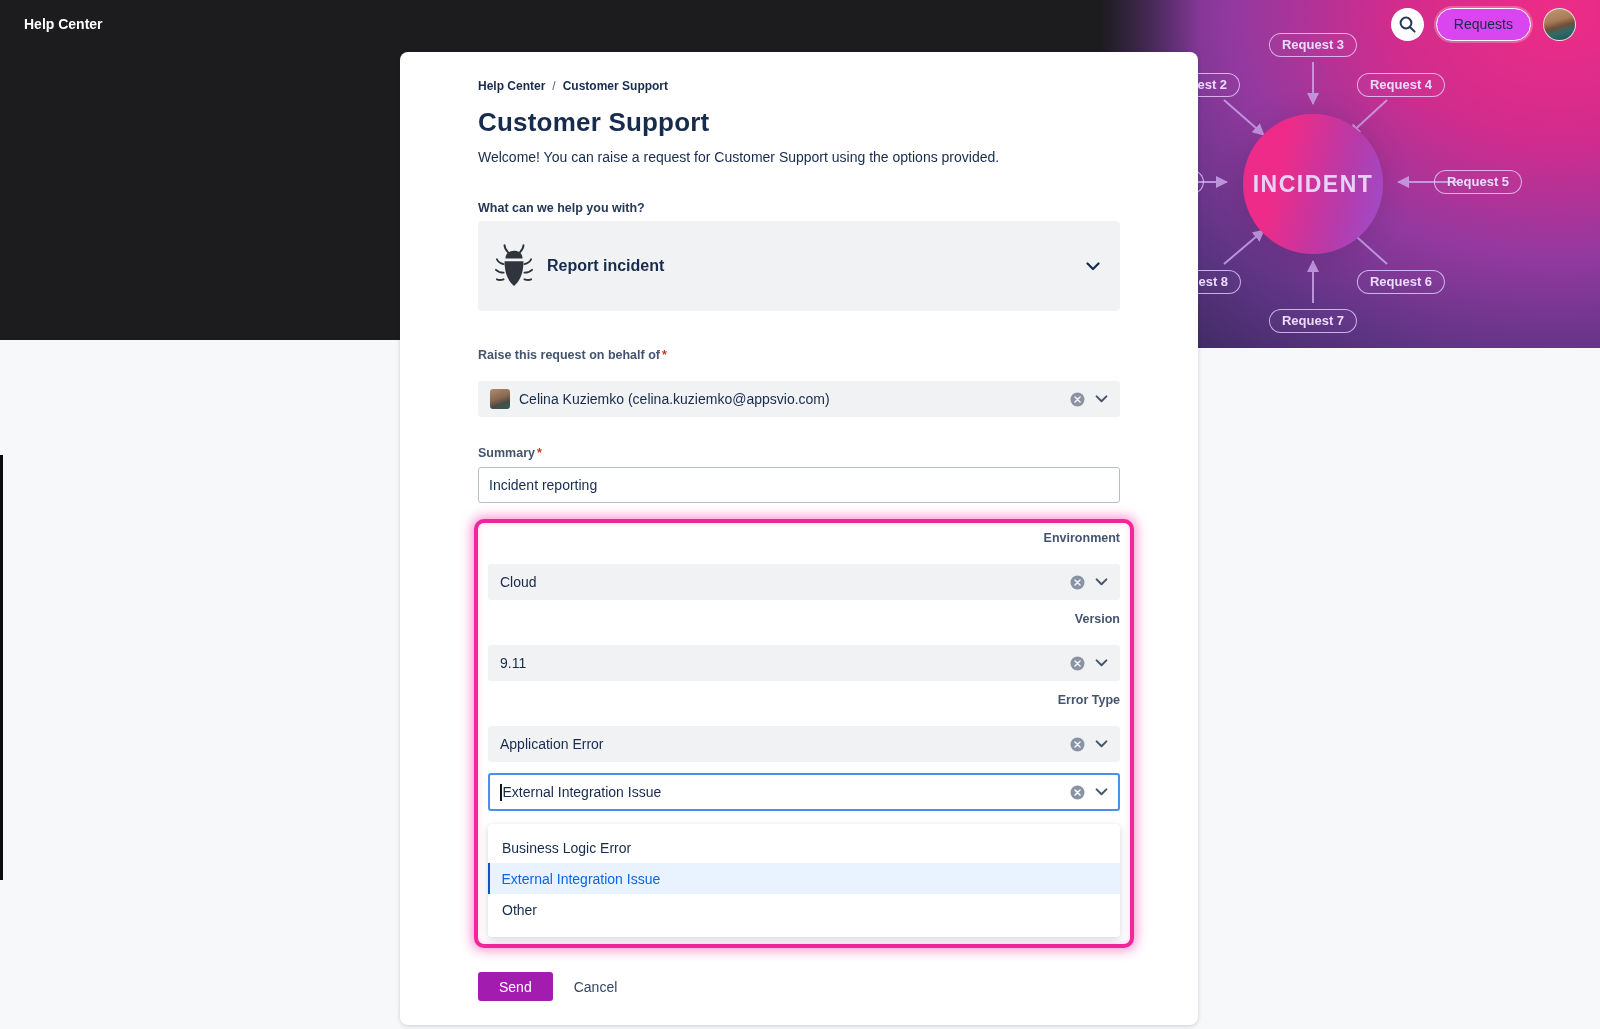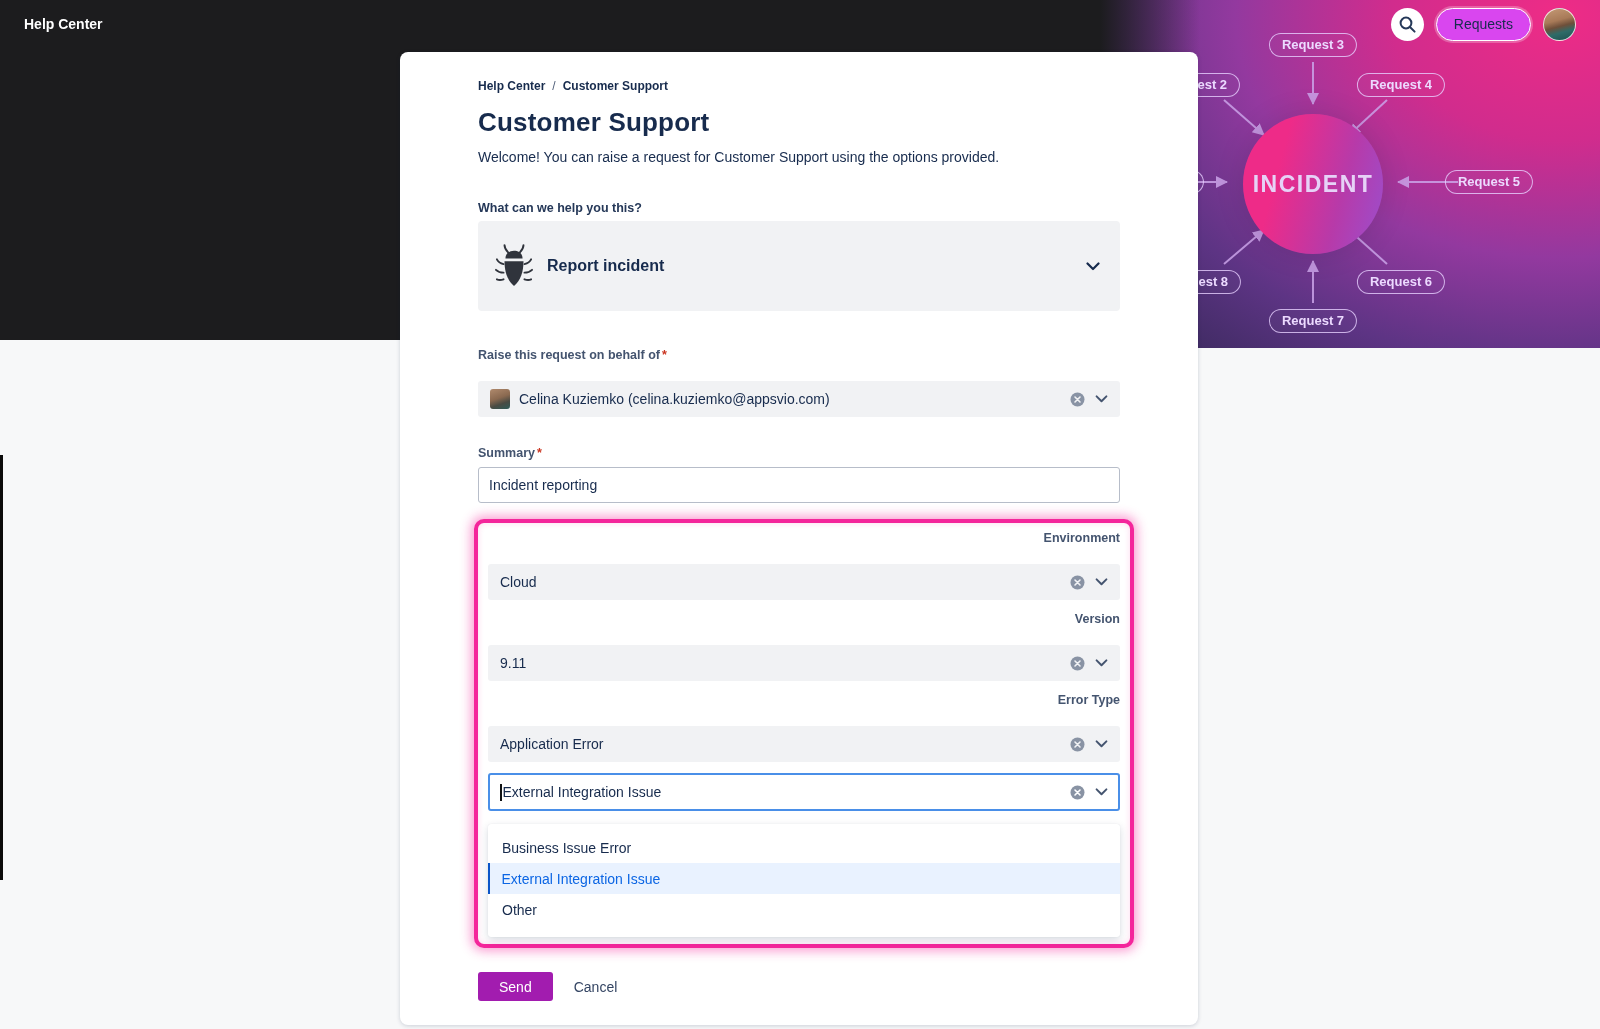--- a/index.html
+++ b/index.html
@@ -31,21 +31,21 @@
     color:#e6d2f7; font-weight:bold; font-size:23px; letter-spacing:1.5px;
   }
   .pill {
     position:absolute; transform:translate(-50%,-50%);
     border:1.5px solid rgba(231,209,255,.8); border-radius:13px;
     padding:3px 12px 4px; font-size:13px; font-weight:bold; color:#ecdaff;
     white-space:nowrap; background:rgba(255,255,255,.02);
   }
   .pill1{left:60px;  top:182px;} .pill2{left:96px;  top:85px;}
   .pill3{left:213px; top:45px;}  .pill4{left:301px; top:85px;}
-  .pill5{left:389px; top:182px;} .pill6{left:301px; top:282px;}
+  .pill5{left:378px; top:182px;} .pill6{left:301px; top:282px;}
   .pill7{left:213px; top:321px;} .pill8{left:97px;  top:282px;}
   .arrows { position:absolute; left:0; top:0; width:500px; height:348px; }
 
   
   .topbar {
     position:absolute; top:0; left:0; width:1600px; height:48px; z-index:30;
     display:flex; align-items:center; padding:0 24px;
   }
   .topbar-title { color:#ffffff; font-weight:bold; font-size:14px; }
   .topbar-right { margin-left:auto; display:flex; align-items:center; gap:12px; }
@@ -209,21 +209,21 @@
 
   <div class="breadcrumb">
     <a>Help Center</a>
     <span class="sep">/</span>
     <a>Customer Support</a>
   </div>
 
   <h1 class="page-title">Customer Support</h1>
   <div class="welcome">Welcome! You can raise a request for Customer Support using the options provided.</div>
 
-  <div class="field-label label-help">What can we help you this?</div>
+  <div class="field-label label-help">What can we help you with?</div>
   <div class="request-type">
     <svg width="38" height="46" viewBox="0 0 40 48">
       <g stroke="#30343c" stroke-width="2" fill="none" stroke-linecap="round">
         <path d="M14,10 C11,7 10,5 10,2"></path>
         <path d="M26,10 C29,7 30,5 30,2"></path>
         <path d="M7,22 C3,21 1,19 0,17" transform="translate(2,0)"></path>
         <path d="M7,30 C3,30 1,29 -1,27" transform="translate(2,1)"></path>
         <path d="M7,37 C4,38 2,38 0,37" transform="translate(2,1)"></path>
         <path d="M33,22 C37,21 39,19 40,17" transform="translate(-2,0)"></path>
         <path d="M33,30 C37,30 39,29 41,27" transform="translate(-2,1)"></path>
@@ -309,21 +309,21 @@
       <svg width="15" height="15" viewBox="0 0 15 15">
         <circle cx="7.5" cy="7.5" r="7" fill="#8993a4"></circle>
         <path d="M5,5 L10,10 M10,5 L5,10" stroke="#ffffff" stroke-width="1.6" stroke-linecap="round"></path>
       </svg>
       <svg class="chev" width="13" height="8" viewBox="0 0 14 9">
         <polyline points="1.5,1.5 7,7 12.5,1.5" fill="none" stroke="#44546f" stroke-width="2.2" stroke-linecap="round" stroke-linejoin="round"></polyline>
       </svg>
     </div>
 
     <div class="options-list">
-      <div class="option">Business Issue Error</div>
+      <div class="option">Business Logic Error</div>
       <div class="option active">External Integration Issue</div>
       <div class="option">Other</div>
     </div>
 
   </div>
 
   <div class="actions">
     <button class="send-btn">Send</button>
     <button class="cancel-btn">Cancel</button>
   </div>

